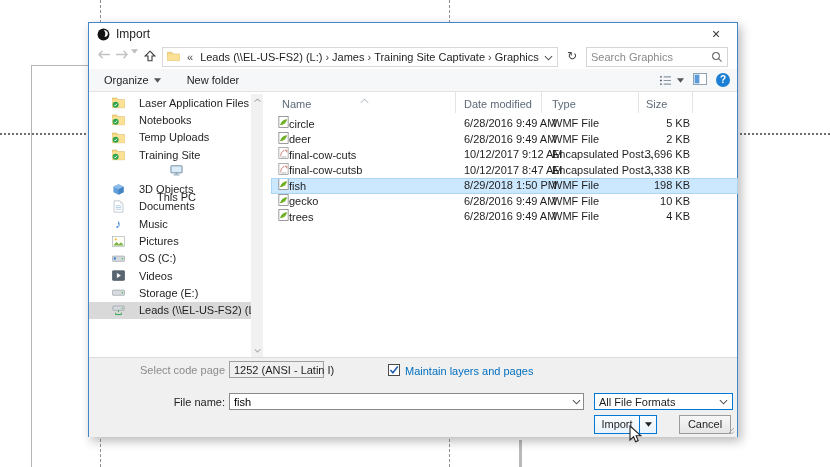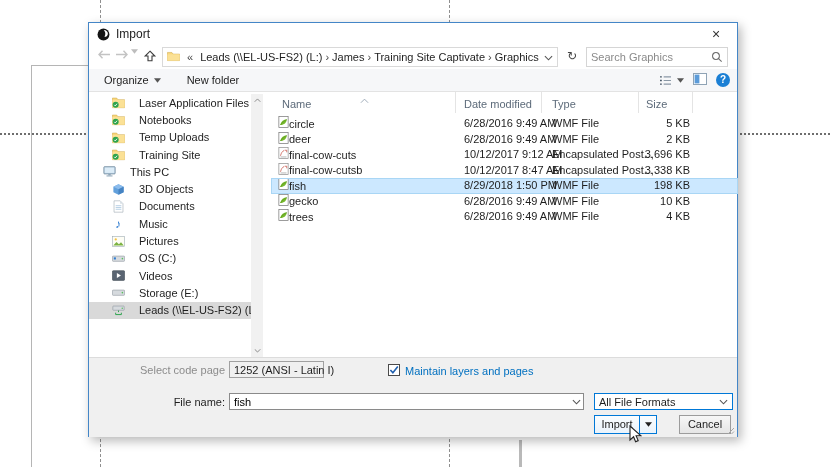--- a/index.html
+++ b/index.html
@@ -48,21 +48,21 @@
   .tb-item { display:flex; align-items:center; gap:5px; color:#1e1e1e;text-align:center; }
   .organize { margin-left:15px; }
   .newfolder { margin-left:26px; }
   .tb-right { margin-left:auto; display:flex; align-items:center; gap:9px; margin-right:7px; }
   .help-btn { width:14px; height:14px; border-radius:50%; background:#1b7fd4; color:#fff;
     font-size:10px; font-weight:bold; text-align:center; line-height:14px; }
 
   
   .sidebar { position:absolute; left:0; top:71px; width:162px; height:263px; overflow:hidden; }
   .side-item { height:17.3px; display:flex; align-items:center; gap:14px; padding-left:22px; white-space:nowrap; }
-  .side-item.lvl1 { padding-left:13px; }
+  .side-item.lvl1 { padding-left:13px;flex-direction:column; }
   .side-item.sel { background:#d9d9d9; }
   .sicon { width:14px; height:14px; flex:none; display:flex; align-items:center; justify-content:center; }
   .sicon svg { width:13px; height:13px; display:block; }
   .sicon .glyph { font-size:12px; line-height:12px; }
   .side-scroll { position:absolute; left:162px; top:71px; width:12px; height:263px; background:#f1f1f1; }
   .scroll-arrow { position:absolute; left:0; width:12px; height:12px; display:flex; align-items:center; justify-content:center; }
   .scroll-arrow.up { top:0; } .scroll-arrow.down { bottom:0; }
 
   
   .filelist { position:absolute; left:182px; top:69px; width:467px; height:265px; }

